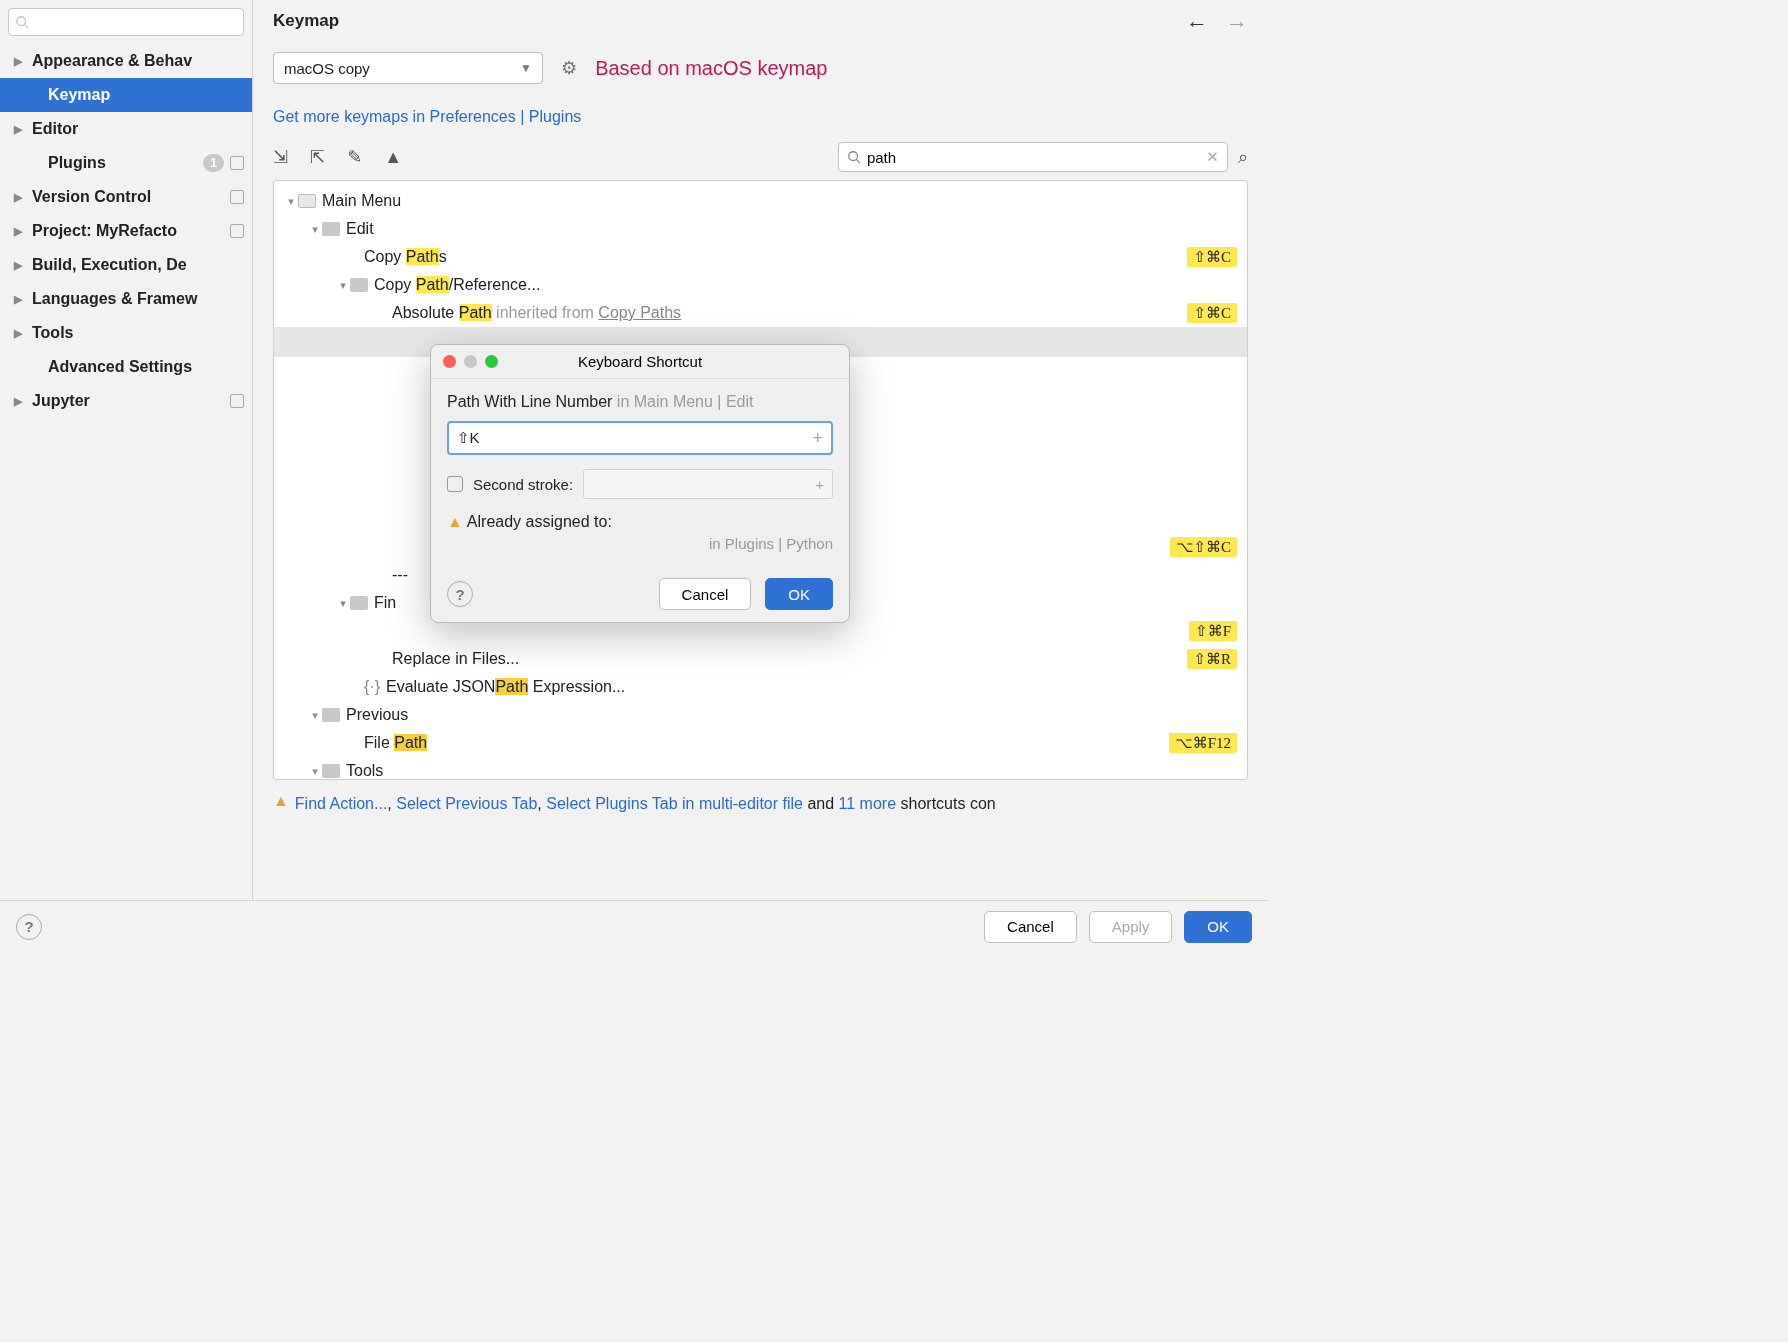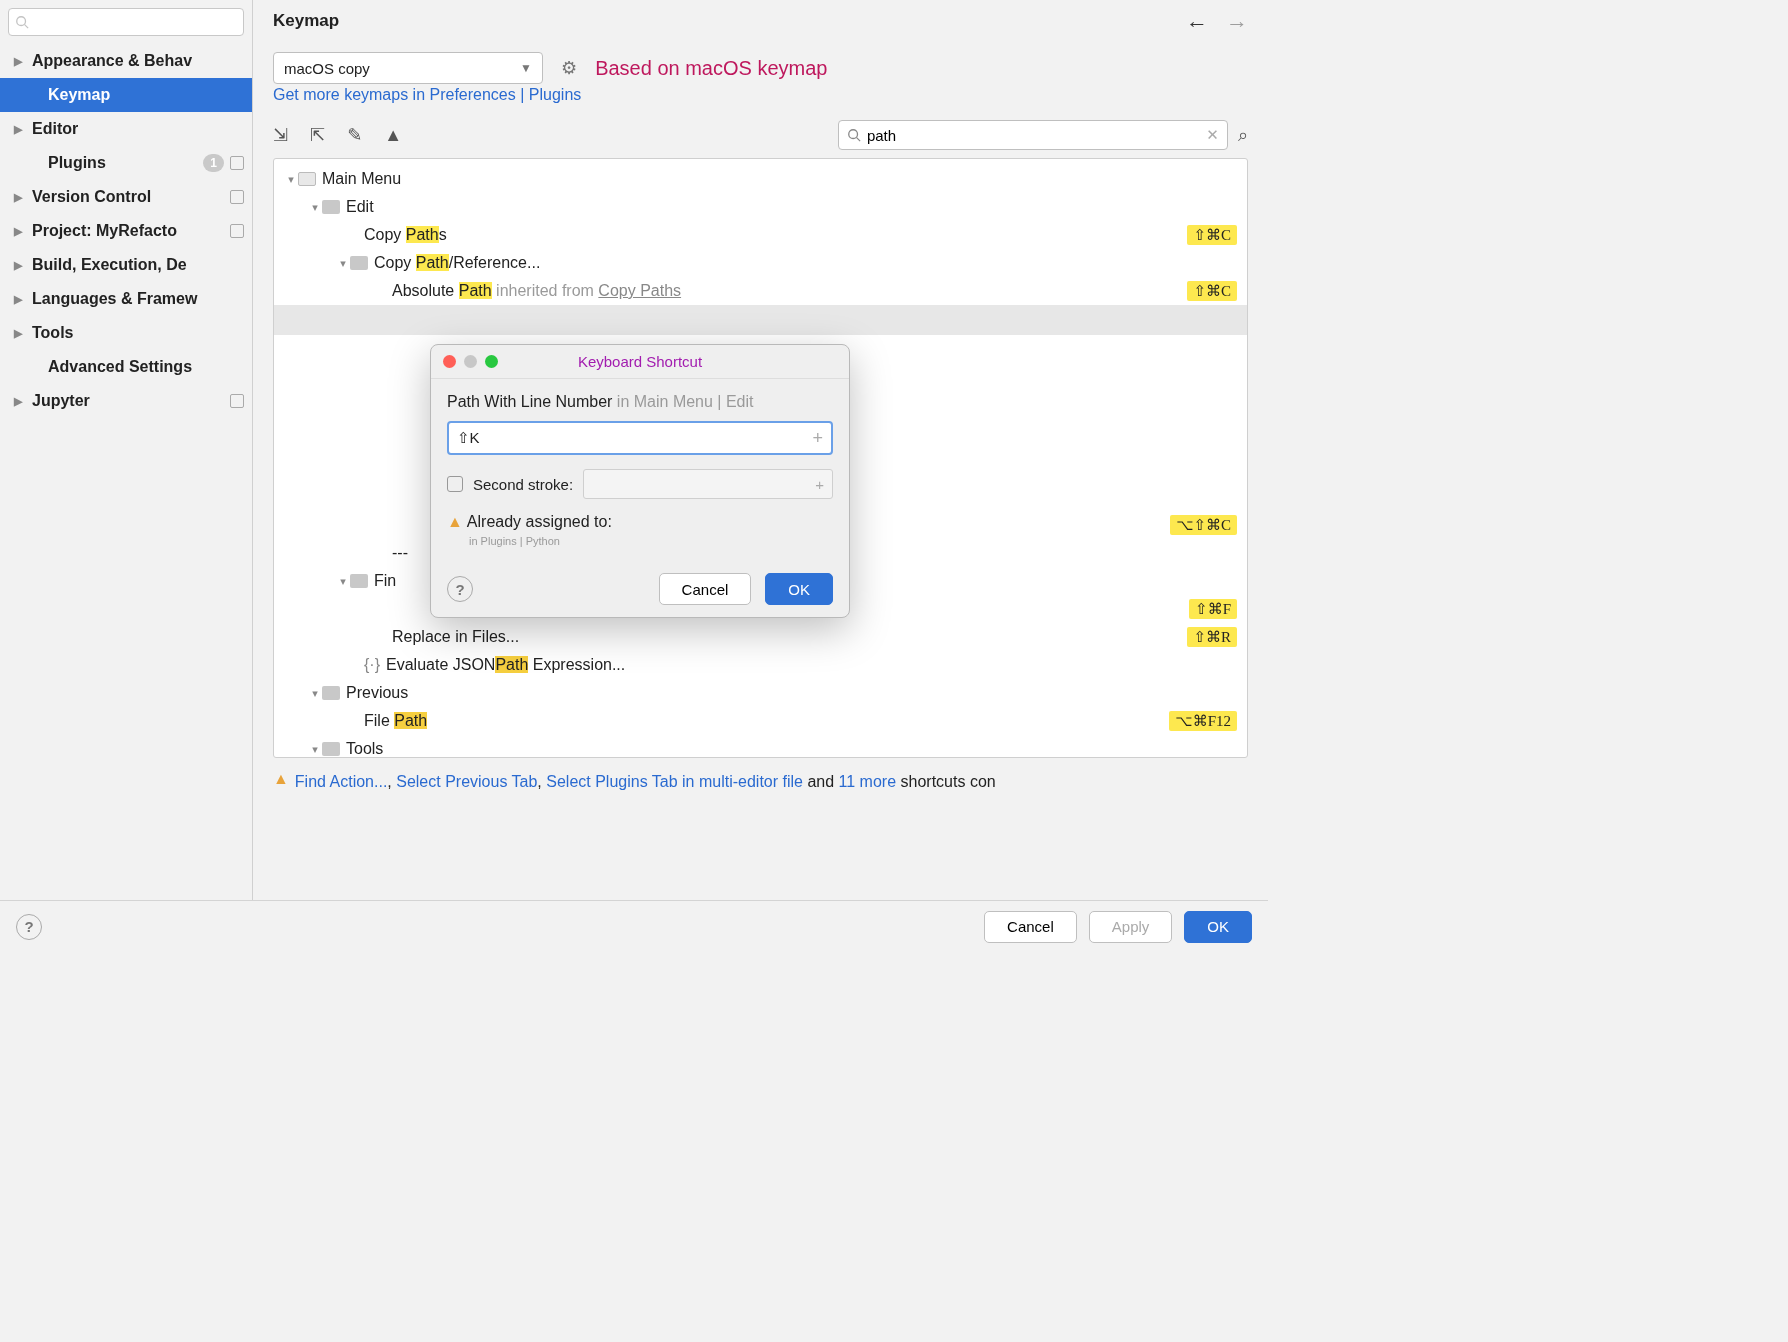--- a/index.html
+++ b/index.html
@@ -25,21 +25,21 @@
 .header h1 { font-size: 17px; font-weight: 700; }
 .nav-arrows { display: flex; gap: 18px; }
 .nav-arrows span { font-size: 22px; color: #9e9e9e; }
 .nav-arrows span.active { color: #333; }
 
 .controls { padding: 10px 20px 4px; }
 .row1 { display: flex; align-items: center; gap: 18px; }
 .dropdown { width: 270px; height: 32px; border: 1px solid #bfbfbf; border-radius: 4px; background: #fff; display: flex; align-items: center; padding: 0 10px; justify-content: space-between; font-size: 15px; }
 .gear { color: #777; font-size: 18px; }
 .based { color: #be185d; font-size: 20px; }
-.link { color: #2a6ad0; font-size: 16px; margin-top: 2px; display: inline-block; }
+.link { color: #2a6ad0; font-size: 16px; margin-top: 24px; display: inline-block; }
 
 .toolbar { padding: 12px 20px 8px; display: flex; align-items: center; justify-content: space-between; }
 .tb-left { display: flex; gap: 22px; align-items: center; }
 .tb-icon { font-size: 18px; color: #555; }
 .tb-right { display: flex; align-items: center; gap: 10px; }
 .search2 { width: 390px; height: 30px; border: 1px solid #bfbfbf; border-radius: 4px; background: #fff; display: flex; align-items: center; padding: 0 8px; }
 .search2 input { border: none; outline: none; flex: 1; margin-left: 6px; font-size: 15px; }
 .search2 .clear { color: #aaa; cursor: pointer; }
 .find-sc { font-size: 18px; color: #555; }
 
@@ -68,32 +68,32 @@
 .btn { height: 32px; padding: 0 22px; border-radius: 5px; border: 1px solid #bfbfbf; background: #fff; font-size: 15px; display: flex; align-items: center; }
 .btn.primary { background: #2f72d6; color: #fff; border-color: #2f72d6; }
 .btn.disabled { color: #aaa; }
 
 
 .dialog { position: absolute; left: 430px; top: 344px; width: 420px; background: #efefef; border: 1px solid #b9b9b9; border-radius: 8px; box-shadow: 0 12px 40px rgba(0,0,0,.25); }
 .dlg-title { height: 34px; display: flex; align-items: center; position: relative; border-bottom: 1px solid #ddd; }
 .traffic { display: flex; gap: 8px; position: absolute; left: 12px; }
 .traffic span { width: 13px; height: 13px; border-radius: 50%; }
 .tr-r { background: #ff5f57; } .tr-y { background: #c7c7c7; } .tr-g { background: #28c840; }
-.dlg-title .ttl { margin: 4px auto; font-size: 15px; color: #a21caf; }
+.dlg-title .ttl { margin: 4px auto; font-size: 15px; color: #000000; }
 .dlg-body { padding: 14px 16px; }
 .dlg-path { font-size: 16px; margin-bottom: 10px; }
 .dlg-path .ctx { color: #9a9a9a; }
 .sc-input { height: 34px; border: 2px solid #6aa0e8; border-radius: 4px; background: #fff; display: flex; align-items: center; padding: 0 8px; justify-content: space-between; margin-bottom: 14px; }
 .sc-input .add { color: #aaa; font-size: 18px; }
 .second { display: flex; align-items: center; gap: 10px; margin-bottom: 14px; }
 .chk { width: 16px; height: 16px; border: 1.5px solid #999; border-radius: 3px; }
 .second-input { flex: 1; height: 30px; border: 1px solid #cfcfcf; background: #f4f4f4; border-radius: 3px; display: flex; align-items: center; justify-content: flex-end; padding: 0 8px; color: #aaa; }
 .assigned { font-size: 16px; margin-bottom: 4px; }
 .assigned .wt { color: #e8a33a; margin-right: 4px; }
-.assigned-sub { color: #9a9a9a; font-size: 11px; margin-left: 22px; }
+.assigned-sub { color: #9a9a9a; font-size: 15px; margin-left: 22px; text-align: right; }
 .dlg-foot { display: flex; align-items: center; justify-content: space-between; padding: 12px 16px; }
 .dlg-foot .btns { gap: 14px; }
 
 svg.mag { stroke: #888; fill: none; stroke-width: 1.5; }
 </style>
 </head>
 <body>
 
 <div class="sidebar">
   <div class="search-box">

